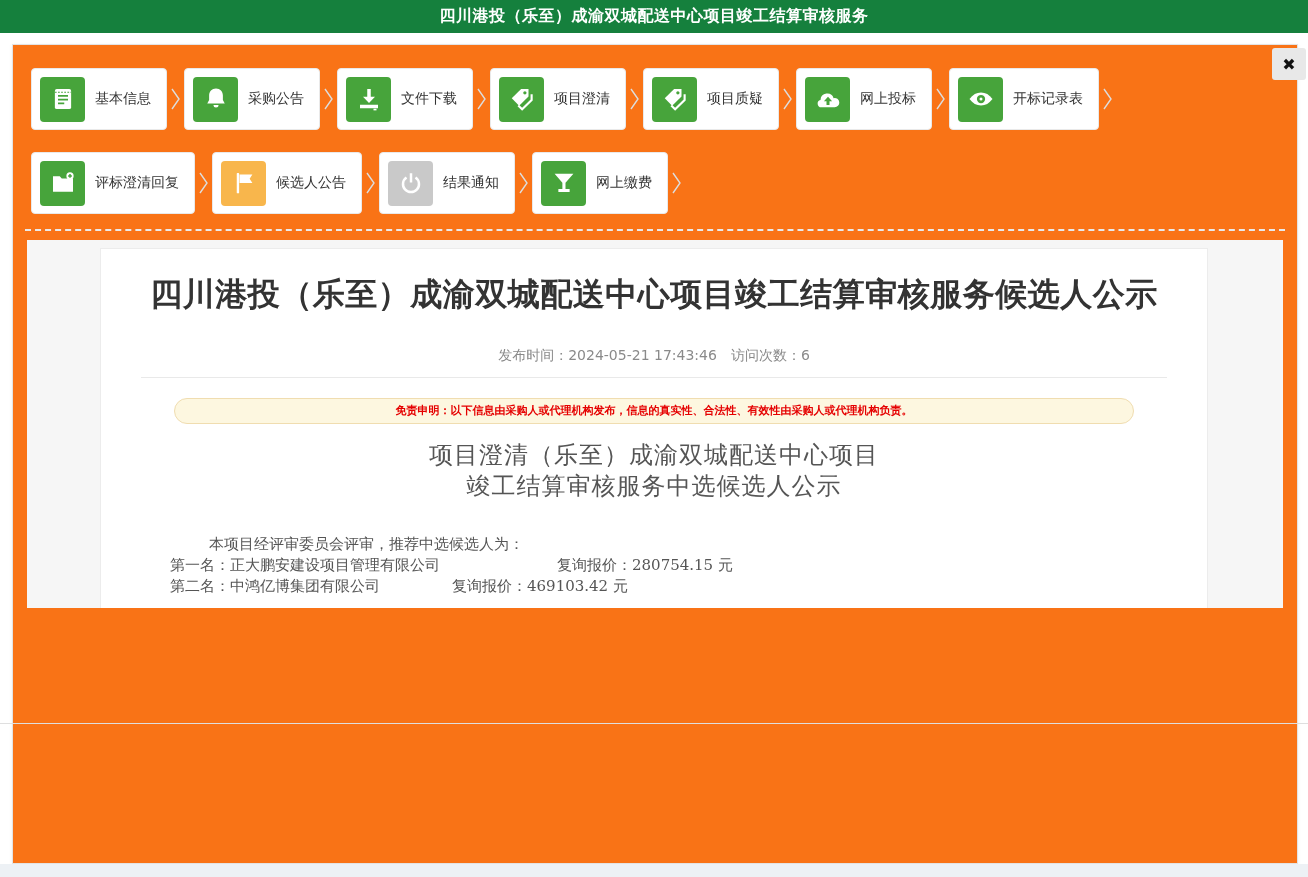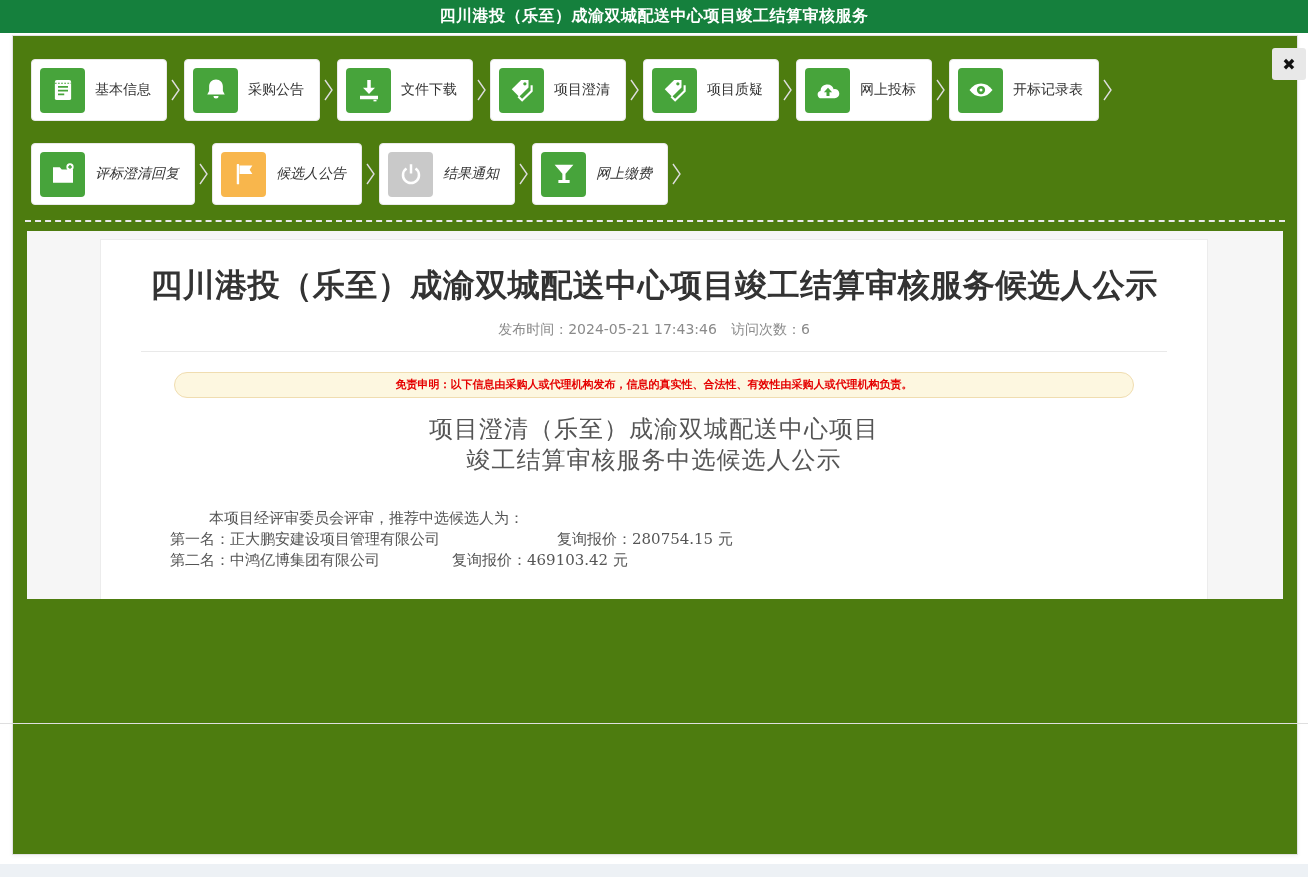--- a/index.html
+++ b/index.html
@@ -8,32 +8,32 @@
 
   .topbar { position:absolute; left:0; top:0; width:1308px; height:33px; background:#15803d;
             display:flex; align-items:center; justify-content:center; z-index:2; }
   .topbar span { color:#ffffff; font-size:16px; font-weight:bold; letter-spacing:0.5px; }
 
   .page-divider { position:absolute; left:0; top:723px; width:1308px; height:0;
                   border-top:1px solid #dfdfdf; z-index:5; }
   .bottom-strip { position:absolute; left:0; top:864px; width:1308px; height:13px;
                   background:#edf1f5; z-index:5; }
 
-  .modal { position:absolute; left:12px; top:35px; width:1286px; height:820px;
-           background:#4d7c0f; border:1px solid #e3e3e3; box-shadow:0 1px 4px rgba(0,0,0,0.06); z-index:1; }
+  .modal { position:absolute; left:12px; top:44px; width:1286px; height:820px;
+           background:#f97316; border:1px solid #e3e3e3; box-shadow:0 1px 4px rgba(0,0,0,0.06); z-index:1; }
 
   .close-btn { position:absolute; left:1272px; top:48px; width:34px; height:32px;
                background:#e8e8e8; border:none; border-radius:3px; z-index:6;
                font-size:16px; font-weight:bold; color:#111; cursor:pointer;
                display:flex; align-items:center; justify-content:center;
                font-family:"DejaVu Sans",sans-serif; }
 
   .tab-row { position:absolute; left:18px; display:flex; align-items:center; }
   .tab-row.row1 { top:23px; }
-  .tab-row.row2 { top:107px;font-style:italic; }
+  .tab-row.row2 { top:107px; }
 
   .tab { display:flex; align-items:center; background:#fff; border:1px solid #e9e9e9;
          border-radius:4px; height:62px; padding:8px 15px 8px 8px; cursor:pointer; }
   .ticon { width:45px; height:45px; border-radius:4px; background:#47a43b;
            display:flex; align-items:center; justify-content:center; }
   .ticon svg { width:30px; height:30px; }
   .tab.active .ticon { background:#f8b64c; }
   .tab.disabled .ticon { background:#c9c9c9; }
   .tlabel { margin-left:10px; font-size:14px; color:#333; white-space:nowrap; }
   .chev { display:flex; align-items:center; margin:0 4px; }
@@ -41,21 +41,21 @@
   .dotted-sep { position:absolute; left:12px; right:12px; top:184px;
                 border-top:2px dashed #e9e9e9; }
 
   .content-area { position:absolute; left:14px; right:14px; top:195px; height:368px;
                   background:#f6f6f6; overflow:hidden; }
   .doc-card { position:absolute; left:73px; top:8px; width:1108px; bottom:-2px;
               background:#ffffff; border:1px solid #ececec; }
 
   .ann-title { text-align:center; margin-top:24px; font-size:32px; font-weight:bold;
                color:#333; letter-spacing:0.5px; }
-  .meta { text-align:center; margin-top:13px; font-size:14px; color:#8a8a8a; }
+  .meta { text-align:center; margin-top:30px; font-size:14px; color:#8a8a8a; }
   .meta .gap { margin-left:14px; }
   .hr1 { margin:12px 40px 0 40px; border-top:1px solid #e9e9e9; }
 
   .pill { margin:20px 73px 0 73px; height:26px; line-height:24px; border-radius:13px;
           background:#fdf7e0; border:1px solid #f0ddb0; text-align:center;
           color:#e50000; font-size:11px; font-weight:bold; }
 
   .doc-title { text-align:center; margin-top:16px; font-size:24px; color:#555;
                line-height:31px; letter-spacing:1px;
                font-family:"DejaVu Serif","Liberation Serif",serif; }

